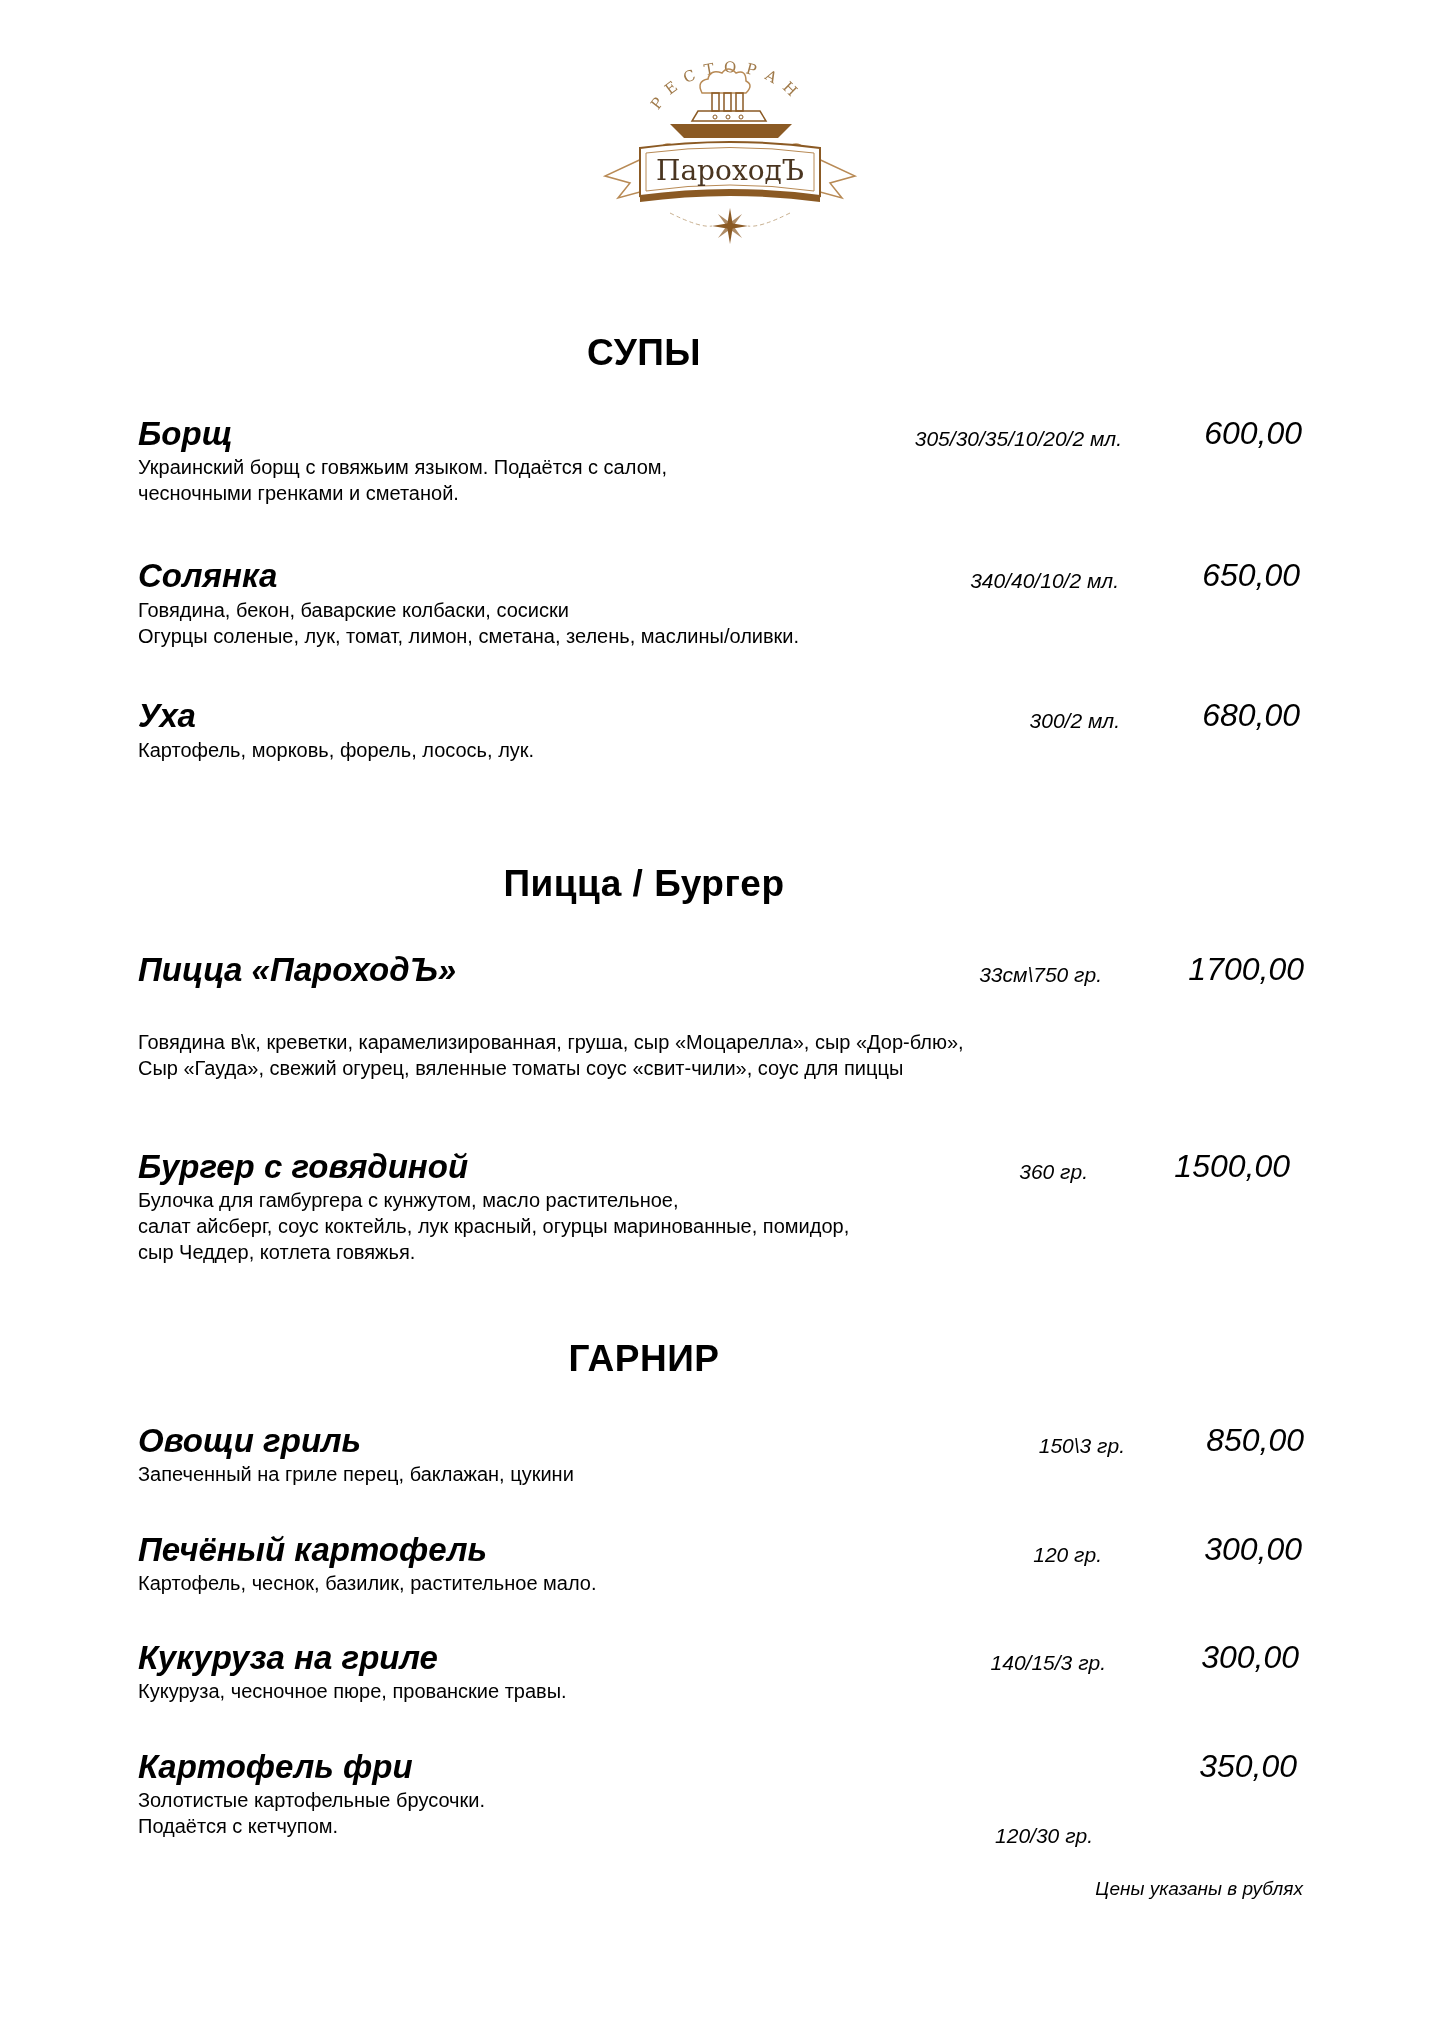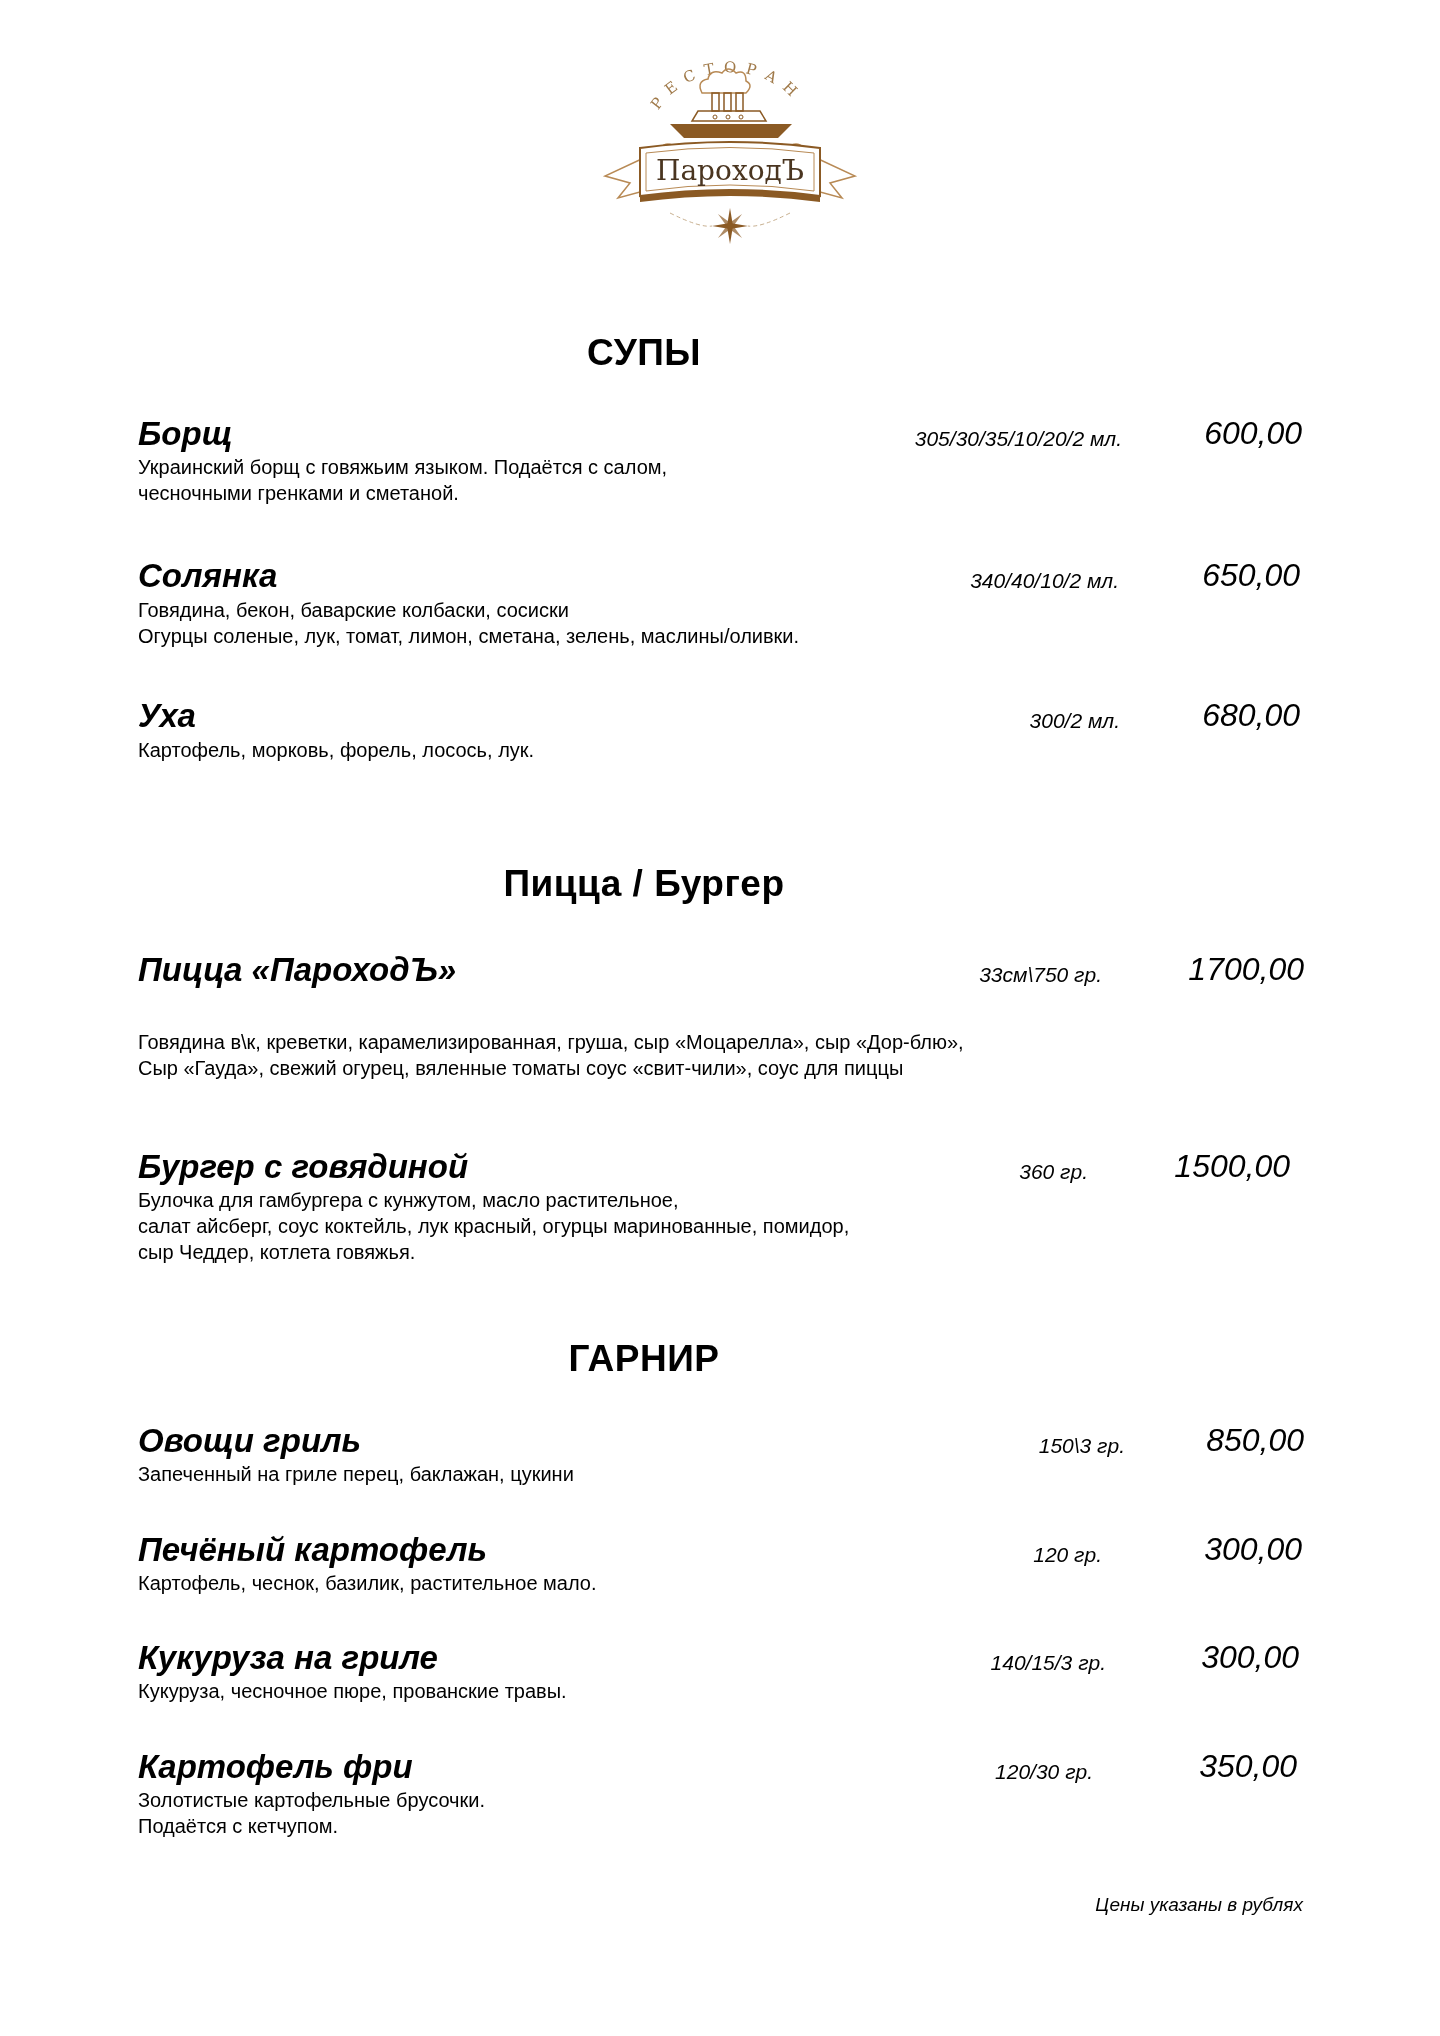--- a/index.html
+++ b/index.html
@@ -6,21 +6,21 @@
   body { width:1440px; height:2036px; position:relative; overflow:hidden;
          font-family:"Liberation Sans", sans-serif; color:#000; }
   .abs { position:absolute; }
   .logo { left:600px; top:48px; width:260px; height:200px; }
   .section-title { left:0; width:1288px; text-align:center; font-weight:bold;
                    font-size:37px; letter-spacing:0.5px; }
   .item-name { left:138px; font-weight:bold; font-style:italic; font-size:33px; white-space:nowrap; }
   .item-desc { left:138px; font-size:20px; line-height:26px; white-space:nowrap; }
   .item-weight { font-style:italic; font-size:21px; white-space:nowrap; text-align:right; }
   .item-price { font-style:italic; font-size:32px; white-space:nowrap; text-align:left; }
-  .footer-note { font-style:italic; font-size:19px; white-space:nowrap; text-align:right; right:137px;margin-top:16px; }
+  .footer-note { font-style:italic; font-size:19px; white-space:nowrap; text-align:right; right:137px; }
 </style>
 </head>
 <body>
 
 <div class="abs logo">
   <svg width="260" height="200" viewBox="0 0 260 200">
     <defs>
       <path id="arcTop" d="M 55 70 A 80 70 0 0 1 205 70"></path>
     </defs>
     <text font-family="DejaVu Serif, serif" font-size="15" fill="#a07a4a" letter-spacing="9">
@@ -123,19 +123,19 @@
 
 <div>
   <div class="abs item-name" style="top:1639px;">Кукуруза на гриле</div>
   <div class="abs item-weight" style="top:1651px; right:334px;">140/15/3 гр.</div>
   <div class="abs item-price" style="top:1639px; right:141px;">300,00</div>
   <div class="abs item-desc" style="top:1678px;">Кукуруза, чесночное пюре, прованские травы.</div>
 </div>
 
 <div>
   <div class="abs item-name" style="top:1748px;">Картофель фри</div>
-  <div class="abs item-weight" style="top:1760px; right:347px;">120/30 гр.</div>
+  <div class="abs item-weight" style="top:1824px; right:347px;">120/30 гр.</div>
   <div class="abs item-price" style="top:1748px; right:143px;">350,00</div>
   <div class="abs item-desc" style="top:1787px;">Золотистые картофельные брусочки.</div>
   <div class="abs item-desc" style="top:1813px;">Подаётся с кетчупом.</div>
 </div>
 
 <div class="abs footer-note" style="top:1878px;">Цены указаны в рублях</div>
 
 </body></html>

